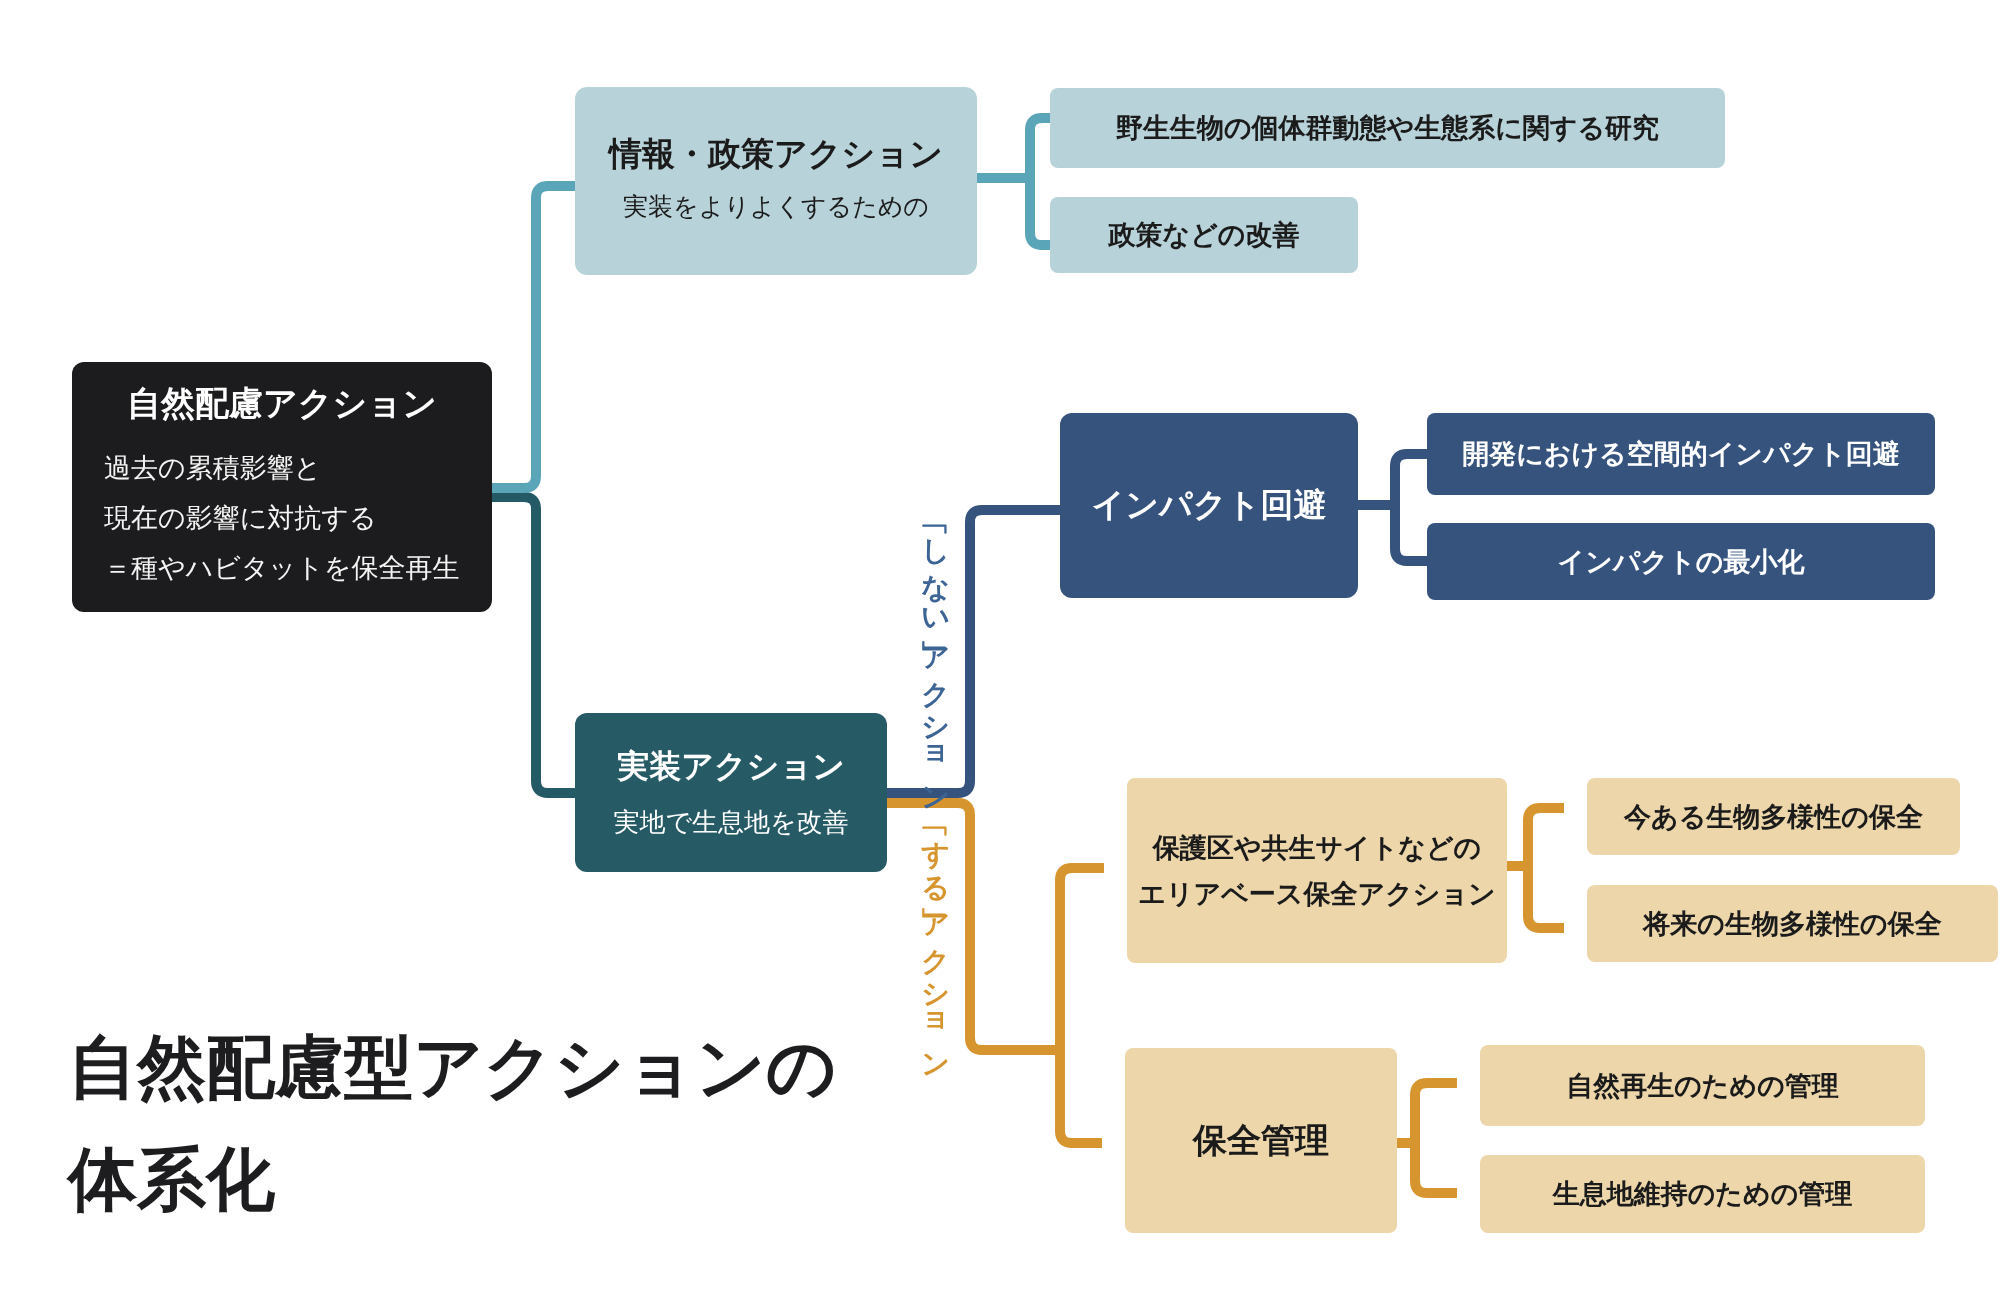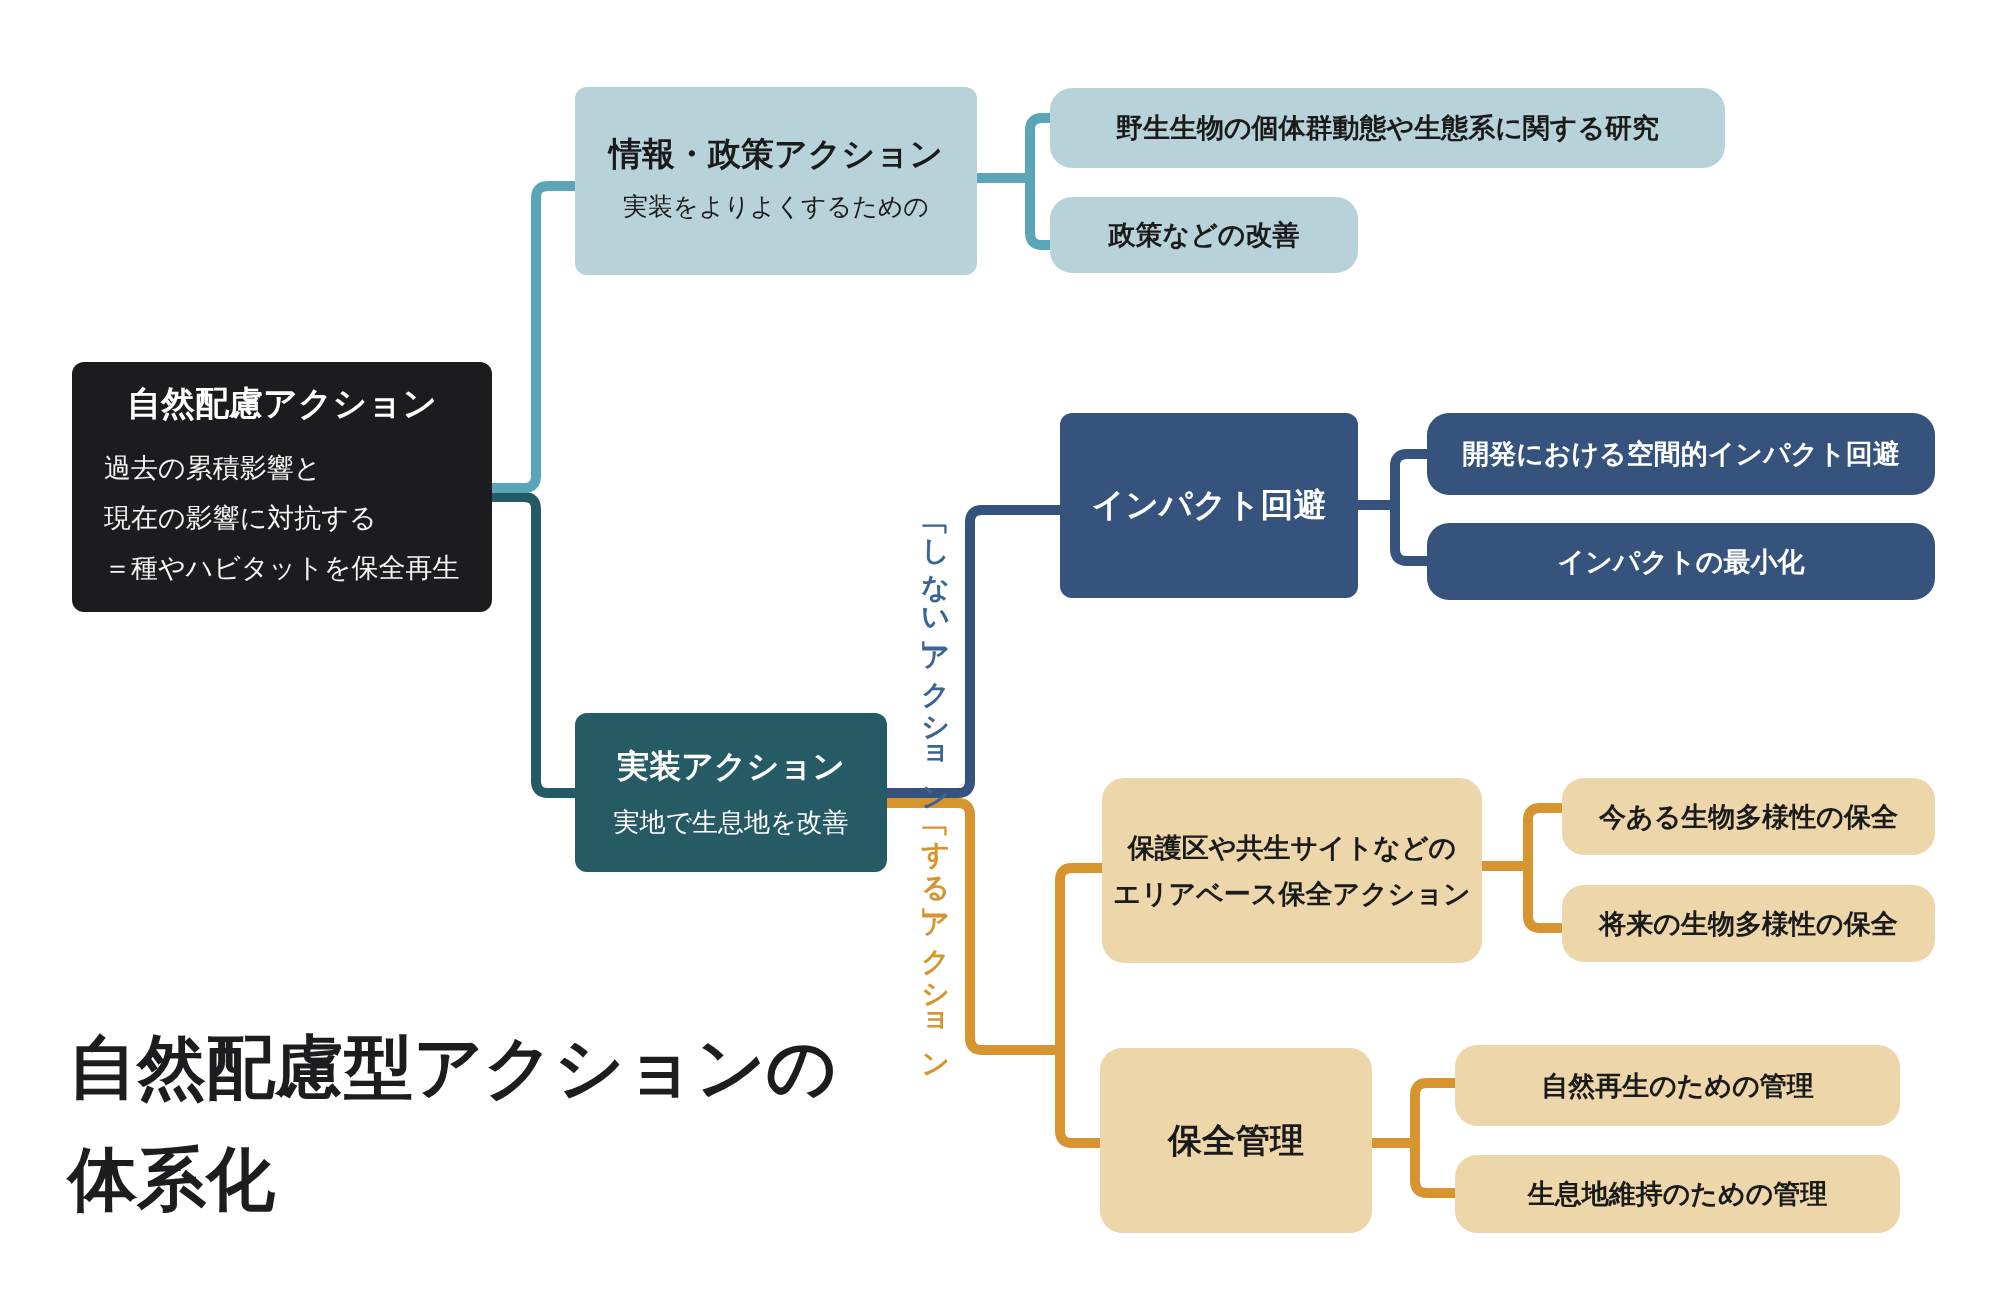--- a/index.html
+++ b/index.html
@@ -25,40 +25,40 @@
   .box .b-title{font-weight:bold;}
 
   .root-box{left:72px;top:362px;width:420px;height:250px;background:var(--root_box);color:#f4f4f4;padding:0 26px;}
   .root-box .b-title{font-size:34px;margin-bottom:16px;color:#fff;}
   .root-box .b-body{font-size:27px;line-height:50px;text-align:left;align-self:flex-start;padding-left:6px;}
 
   .info-box{left:575px;top:87px;width:402px;height:188px;background:var(--light_blue);}
   .info-box .b-title{font-size:33px;}
   .info-box .b-sub{font-size:25px;line-height:43px;margin-top:10px;font-family:Liberation Mono, monospace;}
 
-  .leaf{font-size:27px;font-weight:bold;border-radius:22px;}
+  .leaf{font-size:27px;font-weight:bold;border-radius:8px;}
   .lb{background:var(--light_blue);color:var(--text_dark);}
   .nv{background:var(--navy);color:#fff;}
-  .tn{background:var(--tan);color:var(--text_dark);}
+  .tn{background:var(--tan);color:var(--text_dark);margin-left:25px;}
 
   .research-box{left:1050px;top:88px;width:675px;height:80px;}
   .policy-box{left:1050px;top:197px;width:308px;height:76px;}
 
   .impact-box{left:1060px;top:413px;width:298px;height:185px;background:var(--navy);color:#fff;}
   .impact-box .b-title{font-size:33px;}
   .spatial-box{left:1427px;top:413px;width:508px;height:82px;}
   .minimize-box{left:1427px;top:523px;width:508px;height:77px;}
 
   .impl-box{left:575px;top:713px;width:312px;height:159px;background:var(--teal_box);color:#fff;}
   .impl-box .b-title{font-size:32px;}
   .impl-box .b-sub{font-size:26px;margin-top:16px;}
 
   .area-box{left:1102px;top:778px;width:380px;height:185px;line-height:46px;}
   .now-box{left:1562px;top:778px;width:373px;height:77px;}
-  .future-box{left:1562px;top:885px;width:373px;height:77px;}
+  .future-box{left:1562px;top:885px;width:411px;height:77px;}
 
   .kanri-box{left:1100px;top:1048px;width:272px;height:185px;}
   .kanri-box .b-title{font-size:34px;}
   .restore-box{left:1455px;top:1045px;width:445px;height:81px;}
   .maintain-box{left:1455px;top:1155px;width:445px;height:78px;}
 
   .vlabel{
     position:absolute;writing-mode:vertical-rl;text-orientation:mixed;
     font-weight:bold;font-size:28px;letter-spacing:3px;
   }

